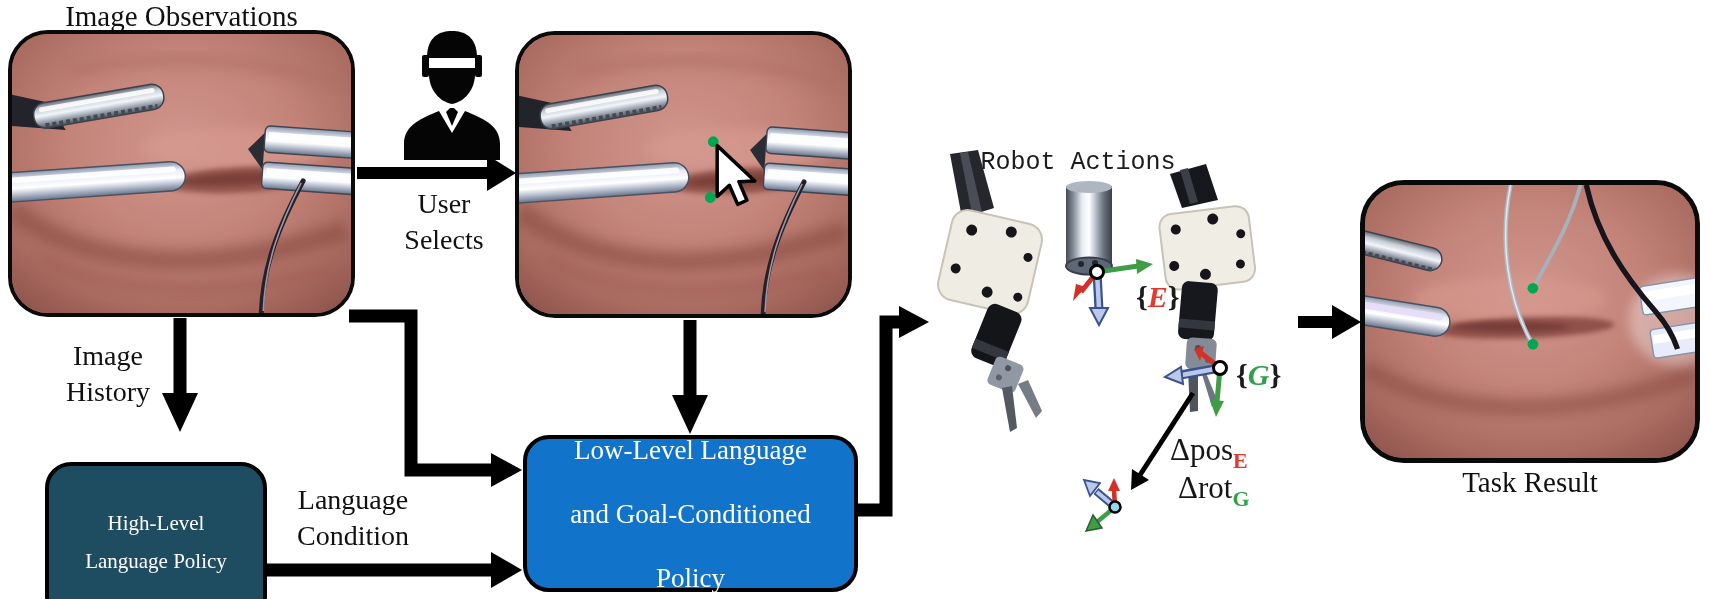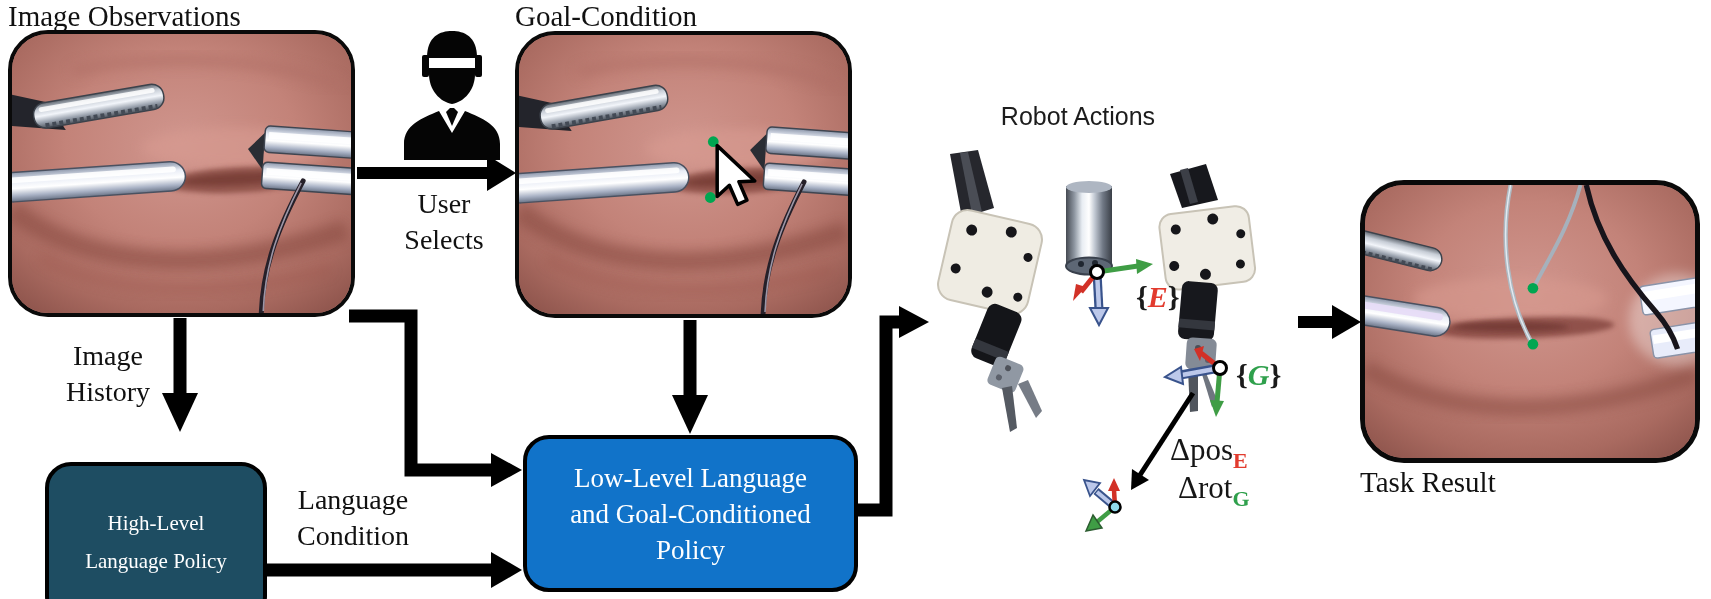--- a/index.html
+++ b/index.html
@@ -1,27 +1,27 @@
 <!DOCTYPE html>
 <html style="--target-green: #00A651; --high-level-box: #1E4D62; --low-level-box: #1173C9; --frame-e-red: #E23B2E; --frame-g-green: #2FA04C; --arrow-black: #000000;"><head>
 <meta charset="utf-8">
 <style>
   html,body{margin:0;padding:0;background:#fff;}
   .canvas{position:relative;width:1711px;height:599px;background:#ffffff;
           font-family:"Liberation Serif",serif;overflow:hidden;}
   .abs{position:absolute;}
-  .title{font-size:29px;color:#111;text-align:left;white-space:nowrap;}
+  .title{font-size:29px;color:#111;text-align:center;white-space:nowrap;}
   .photo{border:4px solid #0a0a0a;border-radius:40px;overflow:hidden;background:#b97a72;z-index:2;}
   .photo svg{display:block;width:100%;height:100%;}
   .flow-label{font-size:28px;color:#111;text-align:center;line-height:36px;}
   .box{border:4px solid #000;border-radius:26px;color:#fff;display:flex;flex-direction:column;
        justify-content:center;align-items:center;text-align:center;z-index:2;box-sizing:border-box;}
   #hl-box{background:var(--high-level-box,#1E4D62);font-size:21px;line-height:38px;margin-top:29px;}
-  #ll-box{background:var(--low-level-box,#1173C9);font-size:27px;line-height:36px;}
-  .sans{font-family:Liberation Sans, sans-serif;}
+  #ll-box{background:var(--low-level-box,#1173C9);font-size:27px;line-height:36px;gap:28px;}
+  .sans{font-family:Liberation Mono, monospace;margin-top:46px;}
   .robot-actions{font-size:25px;color:#1c1c1c;text-align:center;line-height:33px;}
   .frame-label{font-size:30px;font-weight:bold;color:#1b1b1b;white-space:nowrap;z-index:3;}
   .frame-label .sym{font-style:italic;}
   #frame-e .sym{color:var(--frame-e-red,#E23B2E);}
   #frame-g .sym{color:var(--frame-g-green,#2FA04C);}
   .delta{font-size:31px;color:#161616;z-index:3;white-space:nowrap;}
   .delta .sub{font-size:22px;font-weight:bold;vertical-align:-8px;}
   .delta-pos .sub{color:var(--frame-e-red,#E23B2E);}
   .delta-rot .sub{color:var(--frame-g-green,#2FA04C);}
   .dot{fill:var(--target-green,#00A651);}
@@ -114,21 +114,20 @@
     <polygon class="ahead" points="672,395 708,395 690,434"></polygon>
     <path class="connector" d="M267,570 L491,570" stroke-width="13"></path>
     <polygon class="ahead" points="491,552 491,588 522,570"></polygon>
     <path class="connector" d="M858,510 L886,510 L886,322 L899,322" stroke-width="13"></path>
     <polygon class="ahead" points="899,306 899,338 929,322"></polygon>
     <path class="connector" d="M1298,322 L1332,322" stroke-width="12"></path>
     <polygon class="ahead" points="1332,305 1332,339 1361,322"></polygon>
   </svg>
 
   <div class="abs title" style="left:8px;top:0;width:347px;">Image Observations</div>
-  <div class="abs title" style="left:515px;top:0;width:337px;">Goal-Condition</div>
 
   <div class="abs photo" style="left:8px;top:30px;width:339px;height:279px;">
     <svg viewBox="0 0 340 285" preserveAspectRatio="none">
         <use href="#scene-obs" xlink:href="#scene-obs"></use>
       </svg>
   </div>
 
   <svg class="abs" style="left:402px;top:28px;z-index:2" width="100" height="132" viewBox="0 0 100 132">
     <g fill="#050505">
       <path d="M25,30 C25,8 38,3 50,3 C62,3 75,8 75,30 L25,30 Z"></path>

